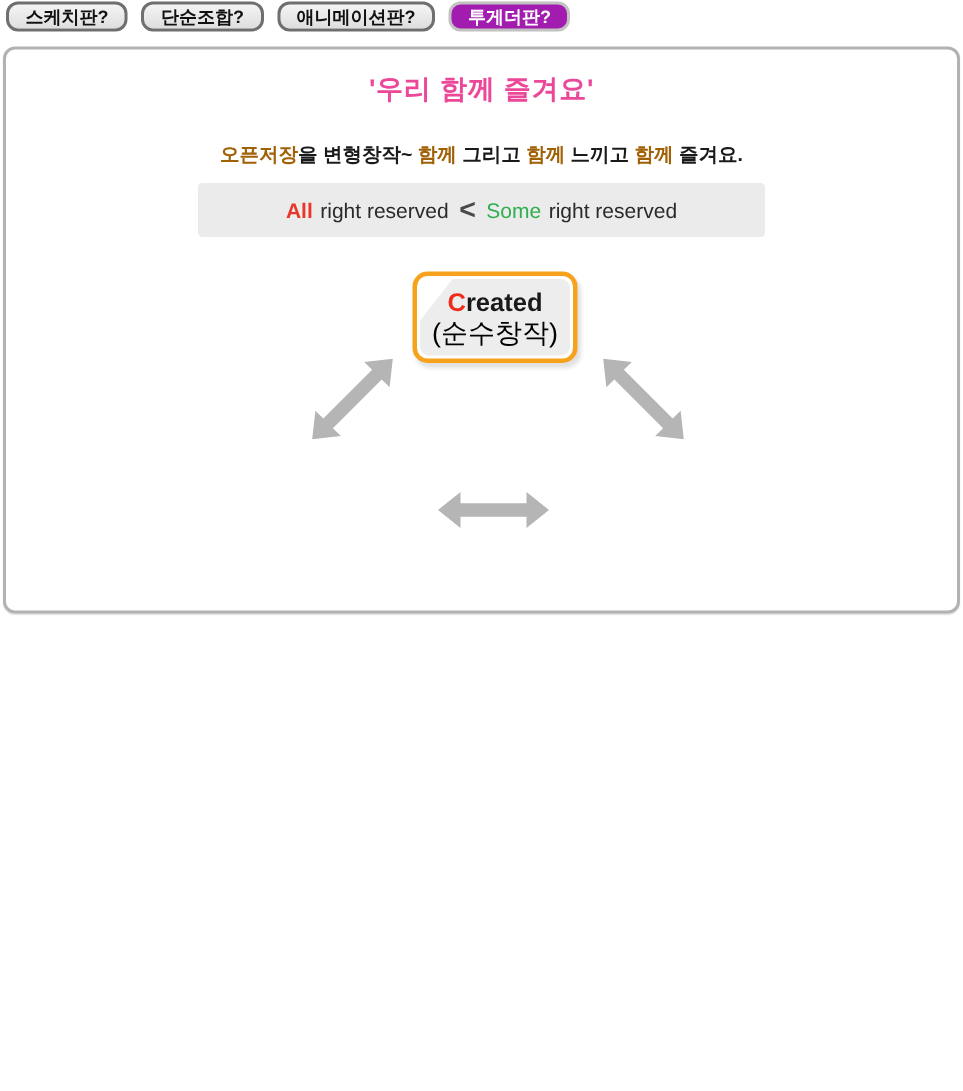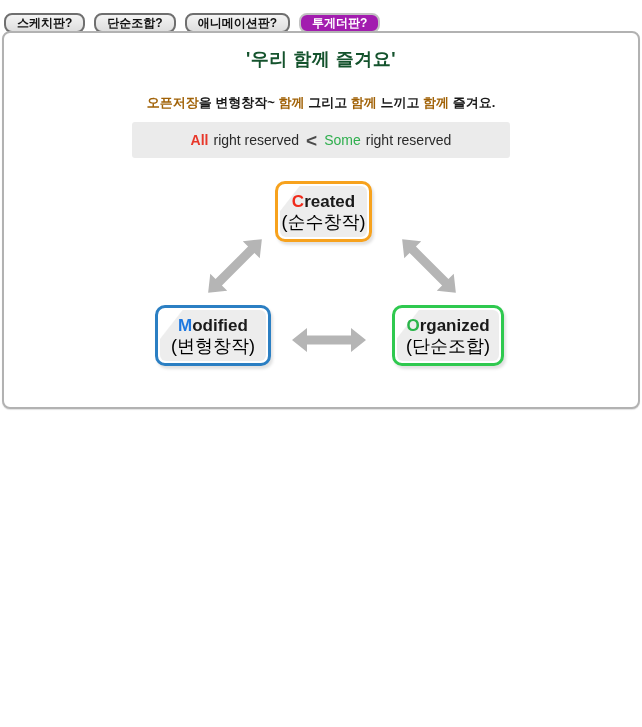--- a/index.html
+++ b/index.html
@@ -1,40 +1,40 @@
 <!DOCTYPE html>
 <html><head>
 <meta charset="utf-8">
 <style>
   * { margin:0; padding:0; box-sizing:border-box; }
   html,body { width:642px; height:727px; background:#ffffff; font-family:"Liberation Sans","DejaVu Sans",sans-serif; }
   body { position:relative; overflow:hidden; }
 
   
-  .tabbar { position:absolute; left:4px; top:13px; display:flex; gap:9px; }
+  .tabbar { position:absolute; left:4px; top:1px; display:flex; gap:9px; }
   .tab {
     height:20px; padding:0 11px; line-height:16px;
     border:2px solid #6f6f6f; border-radius:8px;
     background:linear-gradient(#f4f4f4,#dedede);
     font-size:12px; font-weight:bold; color:#111;
     display:flex; align-items:center; cursor:pointer; white-space:nowrap;
   }
   .tab.active {
     background:#a21caf; border-color:#c2c2c2; color:#ffffff;
   }
 
   
   .panel {
     position:absolute; left:2px; top:31px; width:638px; height:378px;
     background:#ffffff; border:2px solid #b2b2b2; border-radius:8px;
     box-shadow:0 1px 1px rgba(0,0,0,0.12);
   }
   .page-title {
     position:absolute; top:14px; left:0; width:100%; text-align:center;
-    font-size:18px; font-weight:bold; color:#14532d; letter-spacing:0.5px;
+    font-size:18px; font-weight:bold; color:#ec4899; letter-spacing:0.5px;
   }
   .subtitle {
     position:absolute; top:61px; left:0; width:100%; text-align:center;
     font-size:13px; font-weight:bold; color:#1a1a1a;
   }
   .green-word { color:#a16207; }
 
   .license-banner {
     position:absolute; top:89px; left:50%; transform:translateX(-50%);
     width:378px; height:36px; background:#ebebeb; border-radius:3px;
@@ -48,21 +48,21 @@
   
   .node {
     position:absolute; border-radius:10px; background:#ffffff; padding:2px;
     box-shadow:2px 3px 3px rgba(0,0,0,0.12);
   }
   .node .inner {
     width:100%; height:100%; border-radius:6px;
     background:linear-gradient(128deg,#ffffff 15%,#ededed 16%);
     display:flex; flex-direction:column; align-items:center; justify-content:center; gap:3px;
   }
-  .node-created   { left:271px; top:148px; width:97px; height:61px; border:3px solid #f7a21d; }
+  .node-created   { left:271px; top:148px; width:110px; height:61px; border:3px solid #f7a21d; }
   .node-modified  { left:151px; top:272px; width:116px; height:61px; border:3px solid #2b7fc3; }
   .node-organized { left:388px; top:272px; width:112px; height:61px; border:3px solid #2fc94f; }
   .node-title { font-size:17px; font-weight:bold; color:#1a1a1a; line-height:1; }
   .initial-red   { color:#f02b1b; }
   .initial-blue  { color:#1e78e0; }
   .initial-green { color:#2ab54a; }
   .node-sub { font-size:18px; color:#000; line-height:1; }
 
   
   .arrow { position:absolute; }
@@ -113,27 +113,15 @@
       </svg>
   </div>
 
   <div class="node node-created">
     <div class="inner">
       <div class="node-title"><span class="initial-red">C</span><span>reated</span></div>
       <div class="node-sub">(순수창작)</div>
     </div>
   </div>
 
-  <div class="node node-modified">
-    <div class="inner">
-      <div class="node-title"><span class="initial-blue">M</span><span>odified</span></div>
-      <div class="node-sub">(변형창작)</div>
-    </div>
-  </div>
 
-  <div class="node node-organized">
-    <div class="inner">
-      <div class="node-title"><span class="initial-green">O</span><span>rganized</span></div>
-      <div class="node-sub">(단순조합)</div>
-    </div>
-  </div>
 
 </div>
 
 </body></html>

